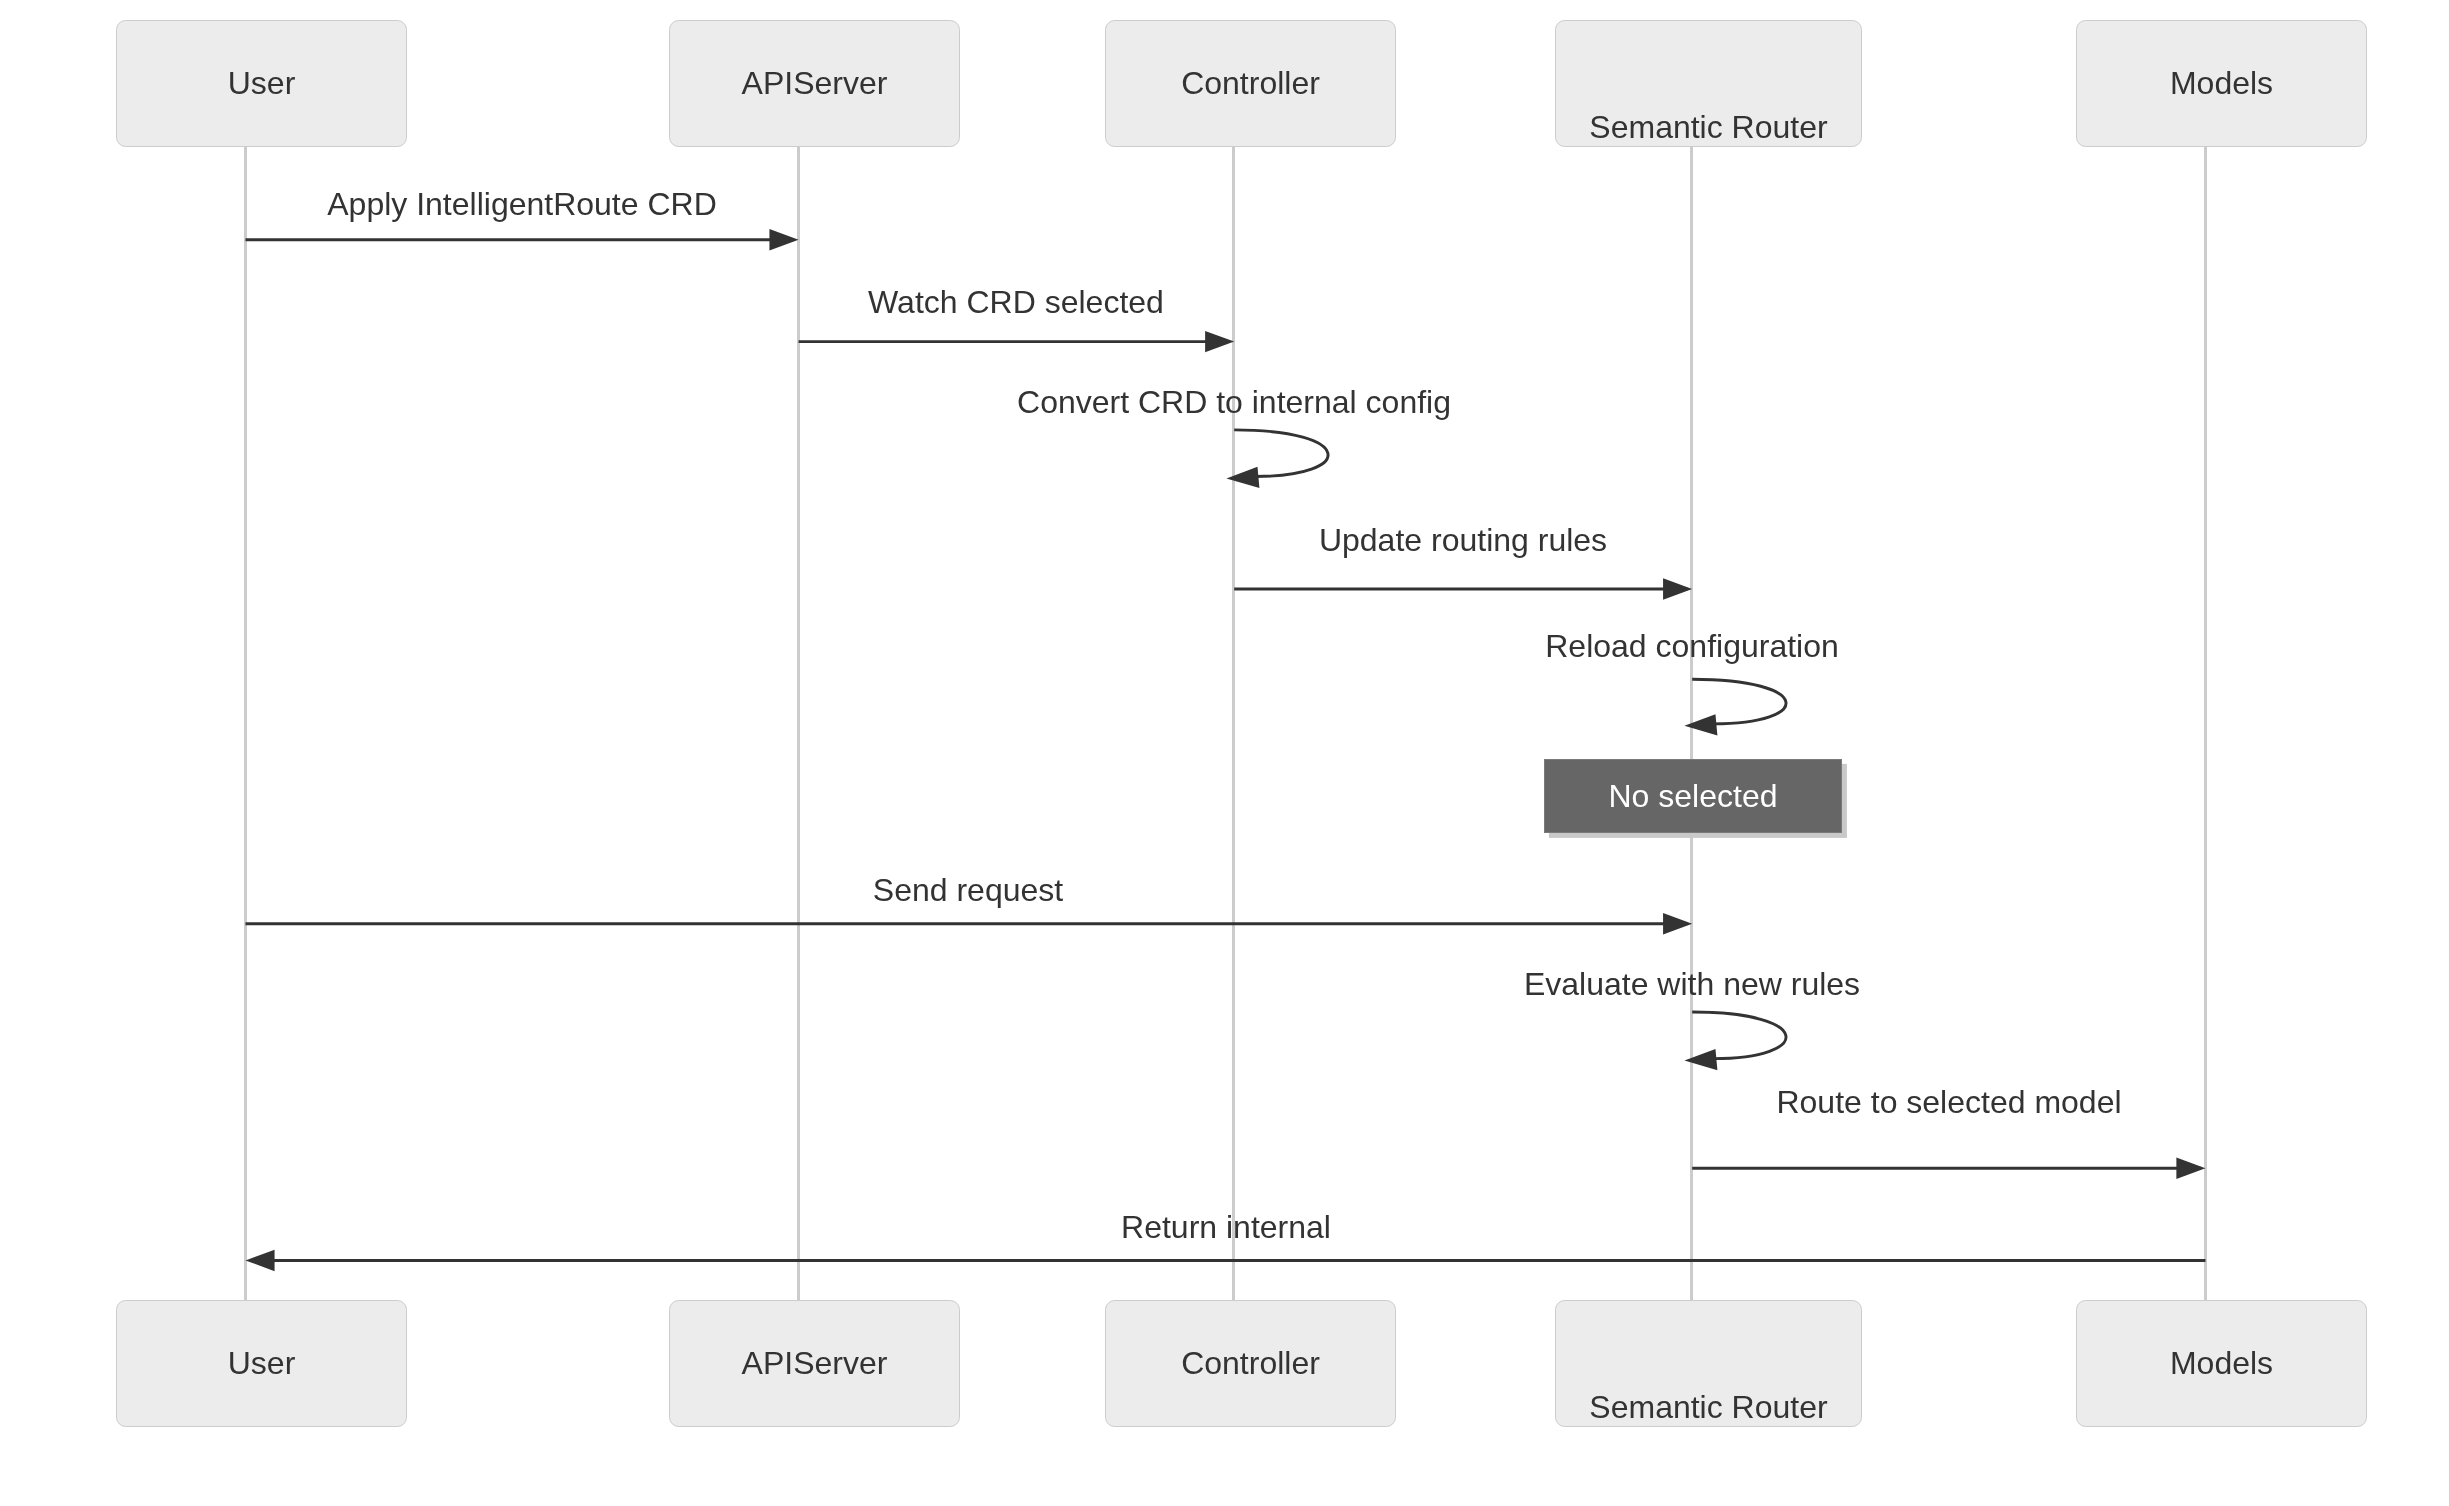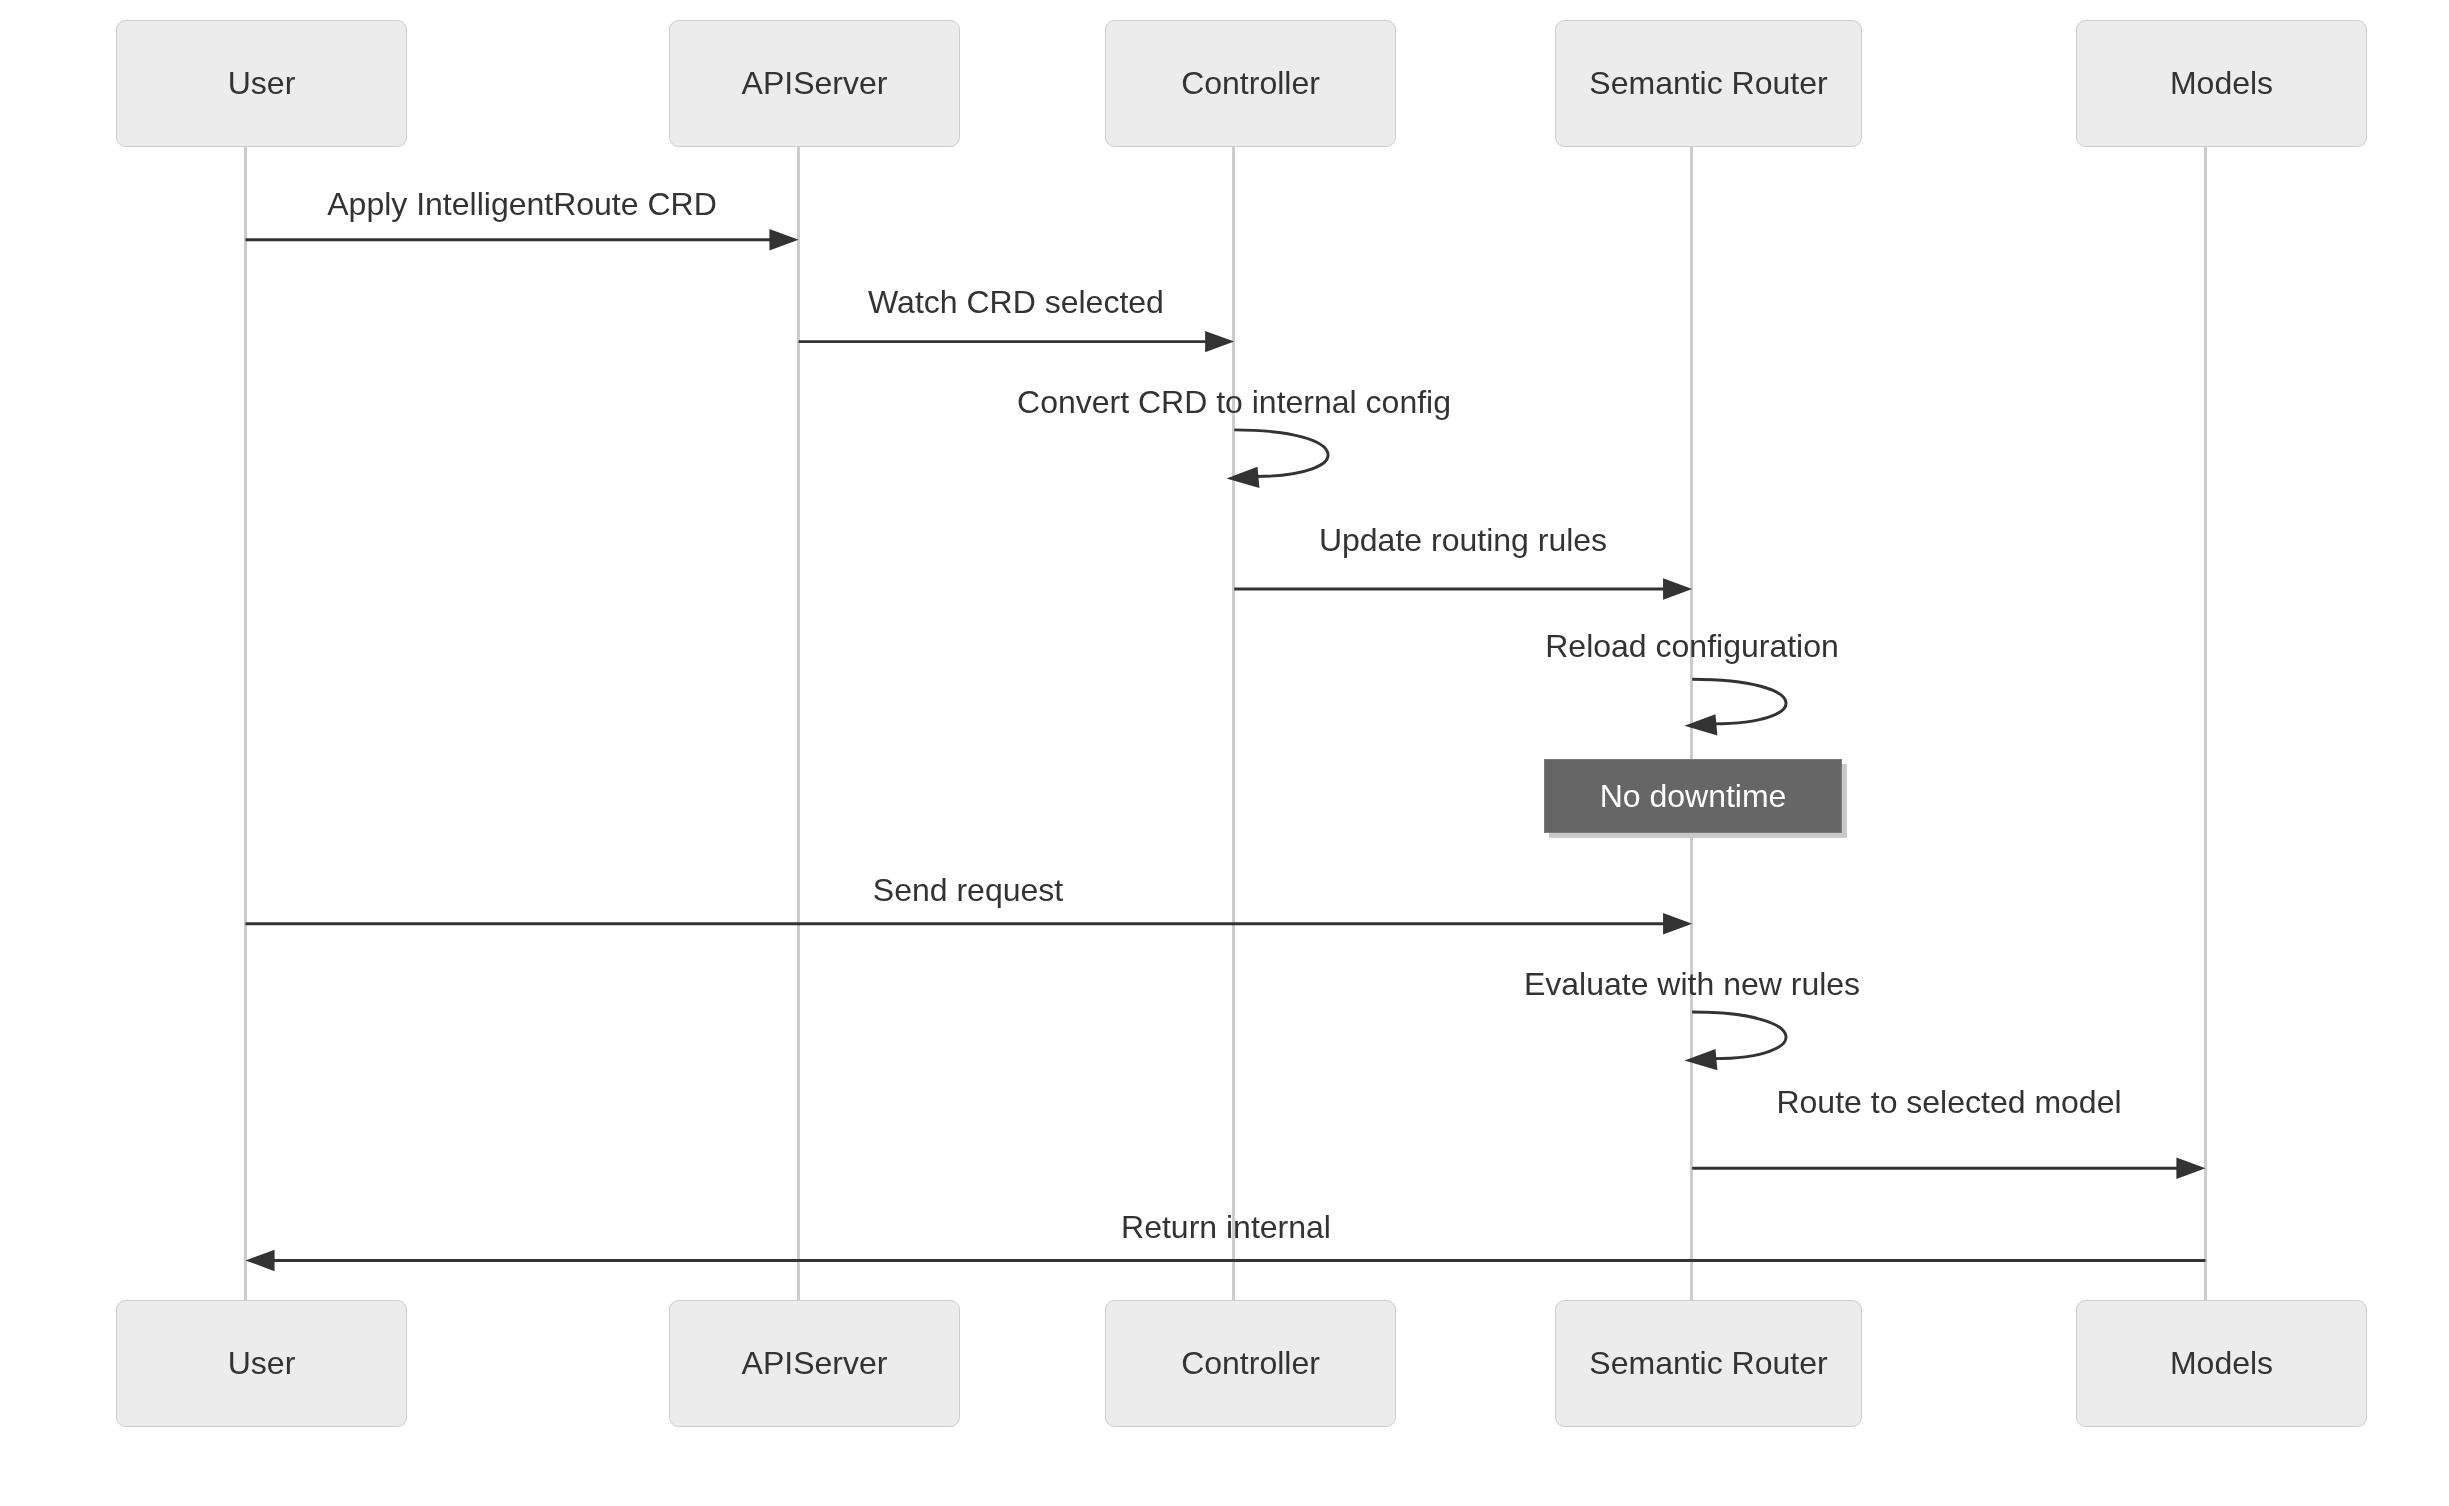--- a/index.html
+++ b/index.html
@@ -29,21 +29,21 @@
     border-radius: 9.7px;
     display: flex;
     align-items: center;
     justify-content: center;
     font-size: 32px;
     color: var(--text, #333333);
     z-index: 3;
     box-sizing: border-box;
     margin-left: 16px;
   }
-  .actor-box.wide { width: 307px; }
+  .actor-box.wide { width: 307px; align-items: flex-end; }
   .arrows-layer {
     position: absolute;
     left: 0; top: 0;
     z-index: 2;
   }
   .arrows-layer path { stroke: var(--line, #333333); stroke-width: 3; fill: none; }
   .arrows-layer polygon { fill: var(--line, #333333); stroke: none; }
   .msg-label {
     position: absolute;
     transform: translateX(-50%);
@@ -116,21 +116,21 @@
   <div class="msg-label" style="left:1016px;top:282px">Watch CRD selected</div>
   <div class="msg-label" style="left:1234px;top:382px">Convert CRD to internal config</div>
   <div class="msg-label" style="left:1463px;top:520px">Update routing rules</div>
   <div class="msg-label" style="left:1692px;top:626px">Reload configuration</div>
   <div class="msg-label" style="left:968px;top:870px">Send request</div>
   <div class="msg-label" style="left:1692px;top:964px">Evaluate with new rules</div>
   <div class="msg-label" style="left:1949px;top:1082px">Route to selected model</div>
   <div class="msg-label" style="left:1226px;top:1207px">Return internal</div>
 
   <div class="note-box">
-    <span>No downtime</span>
+    <span>No selected</span>
   </div>
 
   <div class="actor-box" style="left:100px;top:20.4px">
     <span>User</span>
   </div>
   <div class="actor-box" style="left:653px;top:20.4px">
     <span>APIServer</span>
   </div>
   <div class="actor-box" style="left:1089px;top:20.4px">
     <span>Controller</span>

